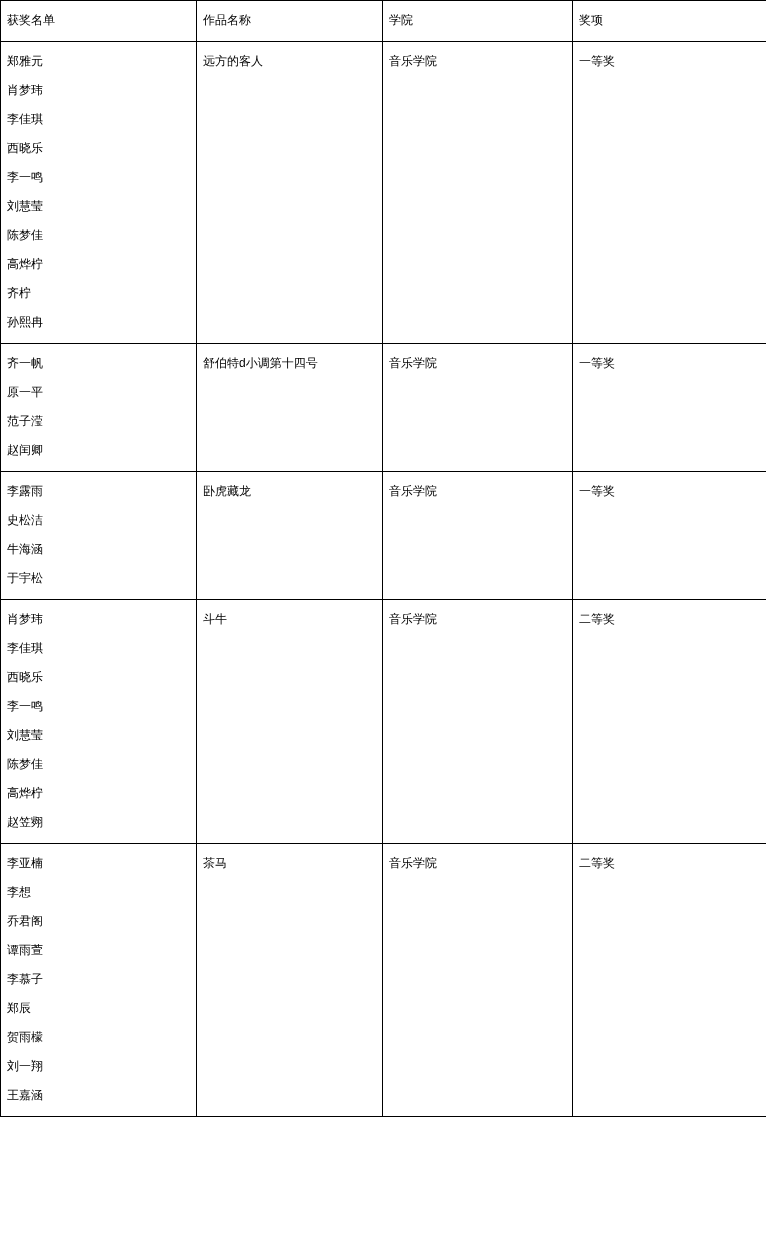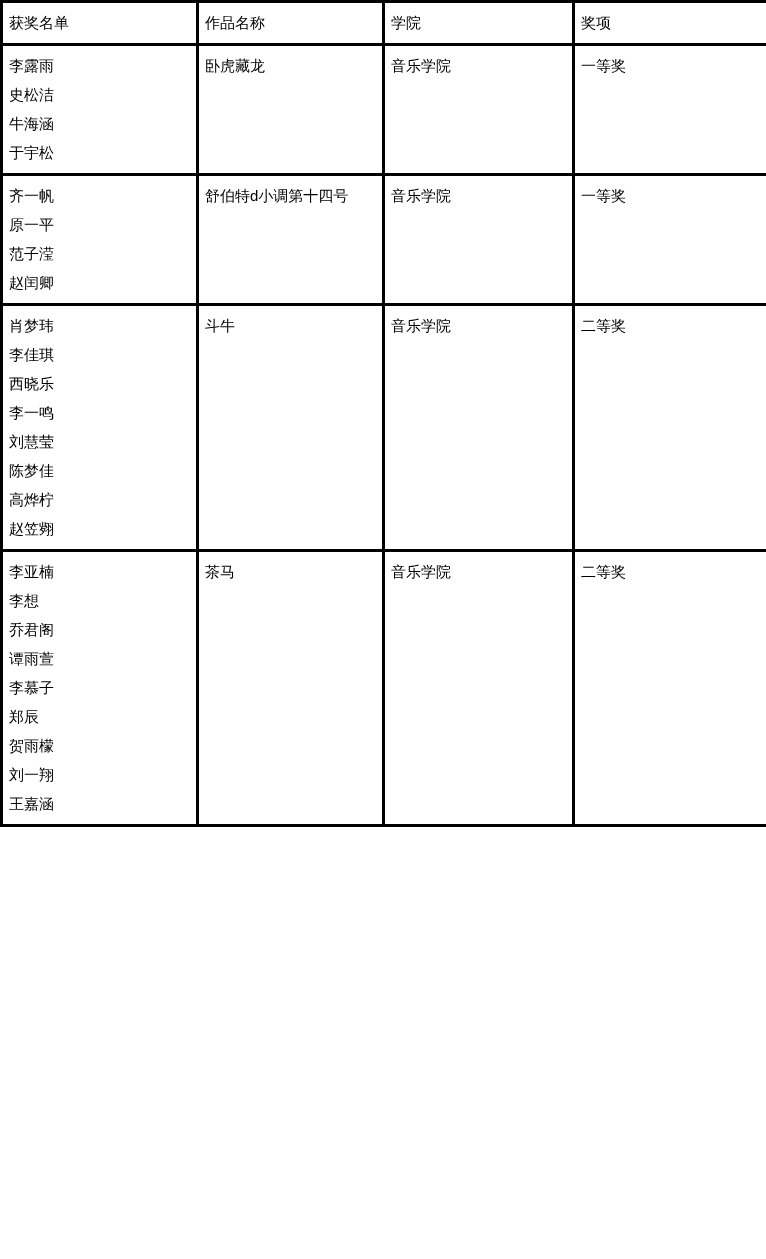--- a/index.html
+++ b/index.html
@@ -18,24 +18,24 @@
     box-sizing: border-box;
     padding: 0;
   }
   table.award-table {
     border-collapse: collapse;
     width: 766px;
     table-layout: fixed;
   }
   table.award-table td,
   table.award-table th {
-    border: 3px solid #000000;
+    border: 1px solid #000000;
     vertical-align: top;
     padding: 5px 6px 6px 6px;
-    font-size: 15px;
+    font-size: 12px;
     line-height: 29px;
     font-weight: normal;
     text-align: left;
     word-break: break-word;
   }
   col.c1 { width: 196px; }
   col.c2 { width: 186px; }
   col.c3 { width: 190px; }
   col.c4 { width: 194px; }
 
@@ -64,39 +64,56 @@
         <col class="c3">
         <col class="c4">
     </colgroup>
     <tbody>
       <tr class="header-row">
         <td>获奖名单</td>
         <td>作品名称</td>
         <td>学院</td>
         <td>奖项</td>
       </tr>
-        <tr>
+    <tr>
           <td class="names">
-            <div>李露雨</div>
-            <div>史松洁</div>
-            <div>牛海涵</div>
-            <div>于宇松</div>
+            <div>郑雅元</div>
+            <div>肖梦玮</div>
+            <div>李佳琪</div>
+            <div>西晓乐</div>
+            <div>李一鸣</div>
+            <div>刘慧莹</div>
+            <div>陈梦佳</div>
+            <div>高烨柠</div>
+            <div>齐柠</div>
+            <div>孙熙冉</div>
           </td>
-          <td>卧虎藏龙</td>
+          <td>远方的客人</td>
           <td>音乐学院</td>
           <td>一等奖</td>
         </tr>
         <tr>
           <td class="names">
             <div>齐一帆</div>
             <div>原一平</div>
             <div>范子滢</div>
             <div>赵闰卿</div>
           </td>
           <td>舒伯特d小调第十四号</td>
+          <td>音乐学院</td>
+          <td>一等奖</td>
+        </tr>
+        <tr>
+          <td class="names">
+            <div>李露雨</div>
+            <div>史松洁</div>
+            <div>牛海涵</div>
+            <div>于宇松</div>
+          </td>
+          <td>卧虎藏龙</td>
           <td>音乐学院</td>
           <td>一等奖</td>
         </tr>
         <tr>
           <td class="names">
             <div>肖梦玮</div>
             <div>李佳琪</div>
             <div>西晓乐</div>
             <div>李一鸣</div>
             <div>刘慧莹</div>

